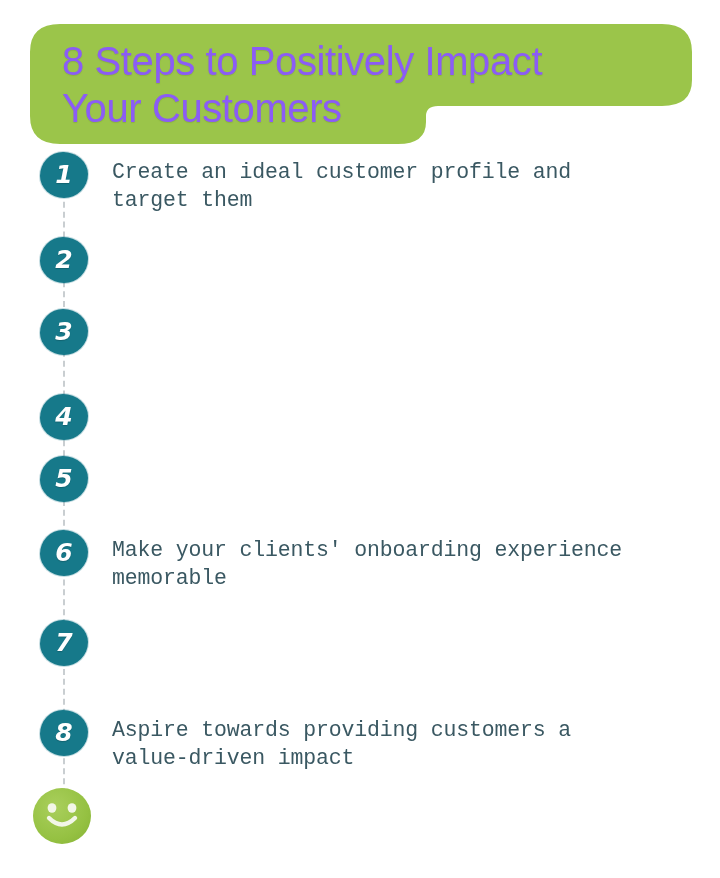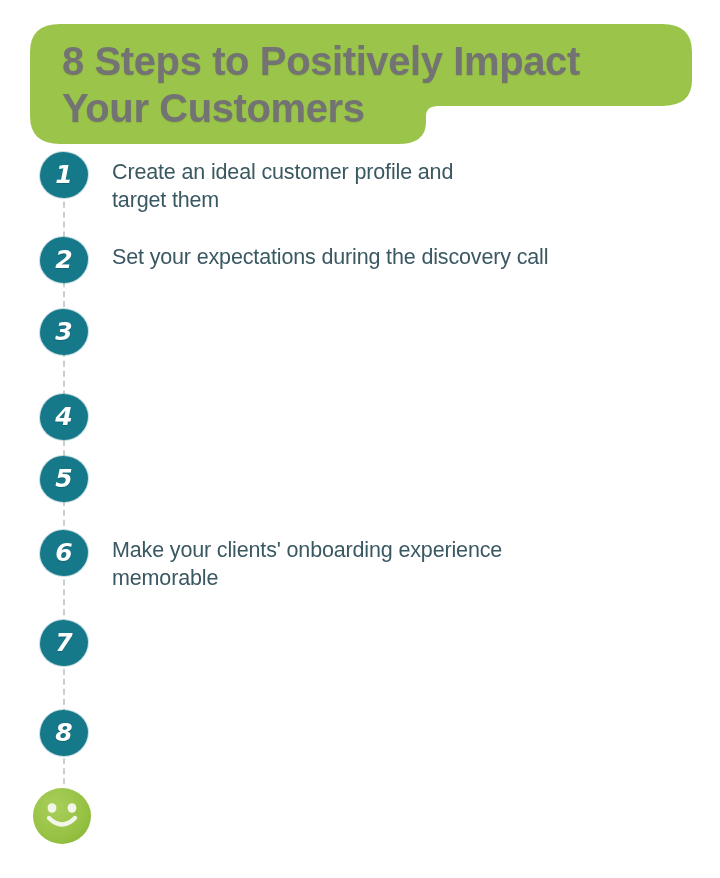--- a/index.html
+++ b/index.html
@@ -36,23 +36,23 @@
   .banner-shape {
     position: absolute;
     inset: 0;
   }
 
   .title-text {
     position: absolute;
     left: 36px;
     top: 20px;
     width: 620px;
-    color: #737373;
+    color: #8b5cf6;
     font-size: 40px;
-    font-weight: bold;
+    font-weight: normal;
     line-height: 47px;
     letter-spacing: -0.4px;
     text-shadow: 0 1px 1px rgba(110,150,50,0.35);
     white-space: pre-line;
   }
 
   
   .steps {
     position: absolute;
     left: 0;
@@ -125,21 +125,21 @@
   }
 
   .step-text {
     color: #3a5862;
     font-size: 21.5px;
     line-height: 28px;
     letter-spacing: -0.15px;
     padding-top: 6px;
     padding-right: 24px;
     white-space: pre-line;
-    font-family: Liberation Sans, sans-serif;
+    font-family: Liberation Mono, monospace;
   }
 
   
   .smiley-row {
     position: relative;
     display: flex;
   }
 
   .smiley {
     position: relative;
@@ -184,21 +184,20 @@
       <div class="step-text">Create an ideal customer profile and
 target them</div>
     </div>
 
     <div class="step-row" style="height:72px;">
       <div class="marker-col">
         <div class="bubble">
           <span class="bubble-inner">2</span>
         </div>
       </div>
-      <div class="step-text">Set your expectations during the discovery call</div>
     </div>
 
     <div class="step-row" style="height:85px;">
       <div class="marker-col">
         <div class="bubble">
           <span class="bubble-inner">3</span>
         </div>
       </div>
     </div>
 
@@ -235,20 +234,22 @@
         </div>
       </div>
     </div>
 
     <div class="step-row" style="height:78px;">
       <div class="marker-col">
         <div class="bubble">
           <span class="bubble-inner">8</span>
         </div>
       </div>
+      <div class="step-text">Aspire towards providing customers a
+value-driven impact</div>
     </div>
 
     <div class="smiley-row">
       <div class="marker-col">
         <div class="smiley">
           <svg width="42" height="32" viewBox="0 0 42 32">
             <ellipse cx="11" cy="8" rx="4.4" ry="4.8" fill="#f2f6e8"></ellipse>
             <ellipse cx="31" cy="8" rx="4.4" ry="4.8" fill="#f2f6e8"></ellipse>
             <path d="M8 18 Q21 31 34 18" stroke="#f2f6e8" stroke-width="4.4" fill="none" stroke-linecap="round"></path>
           </svg>

